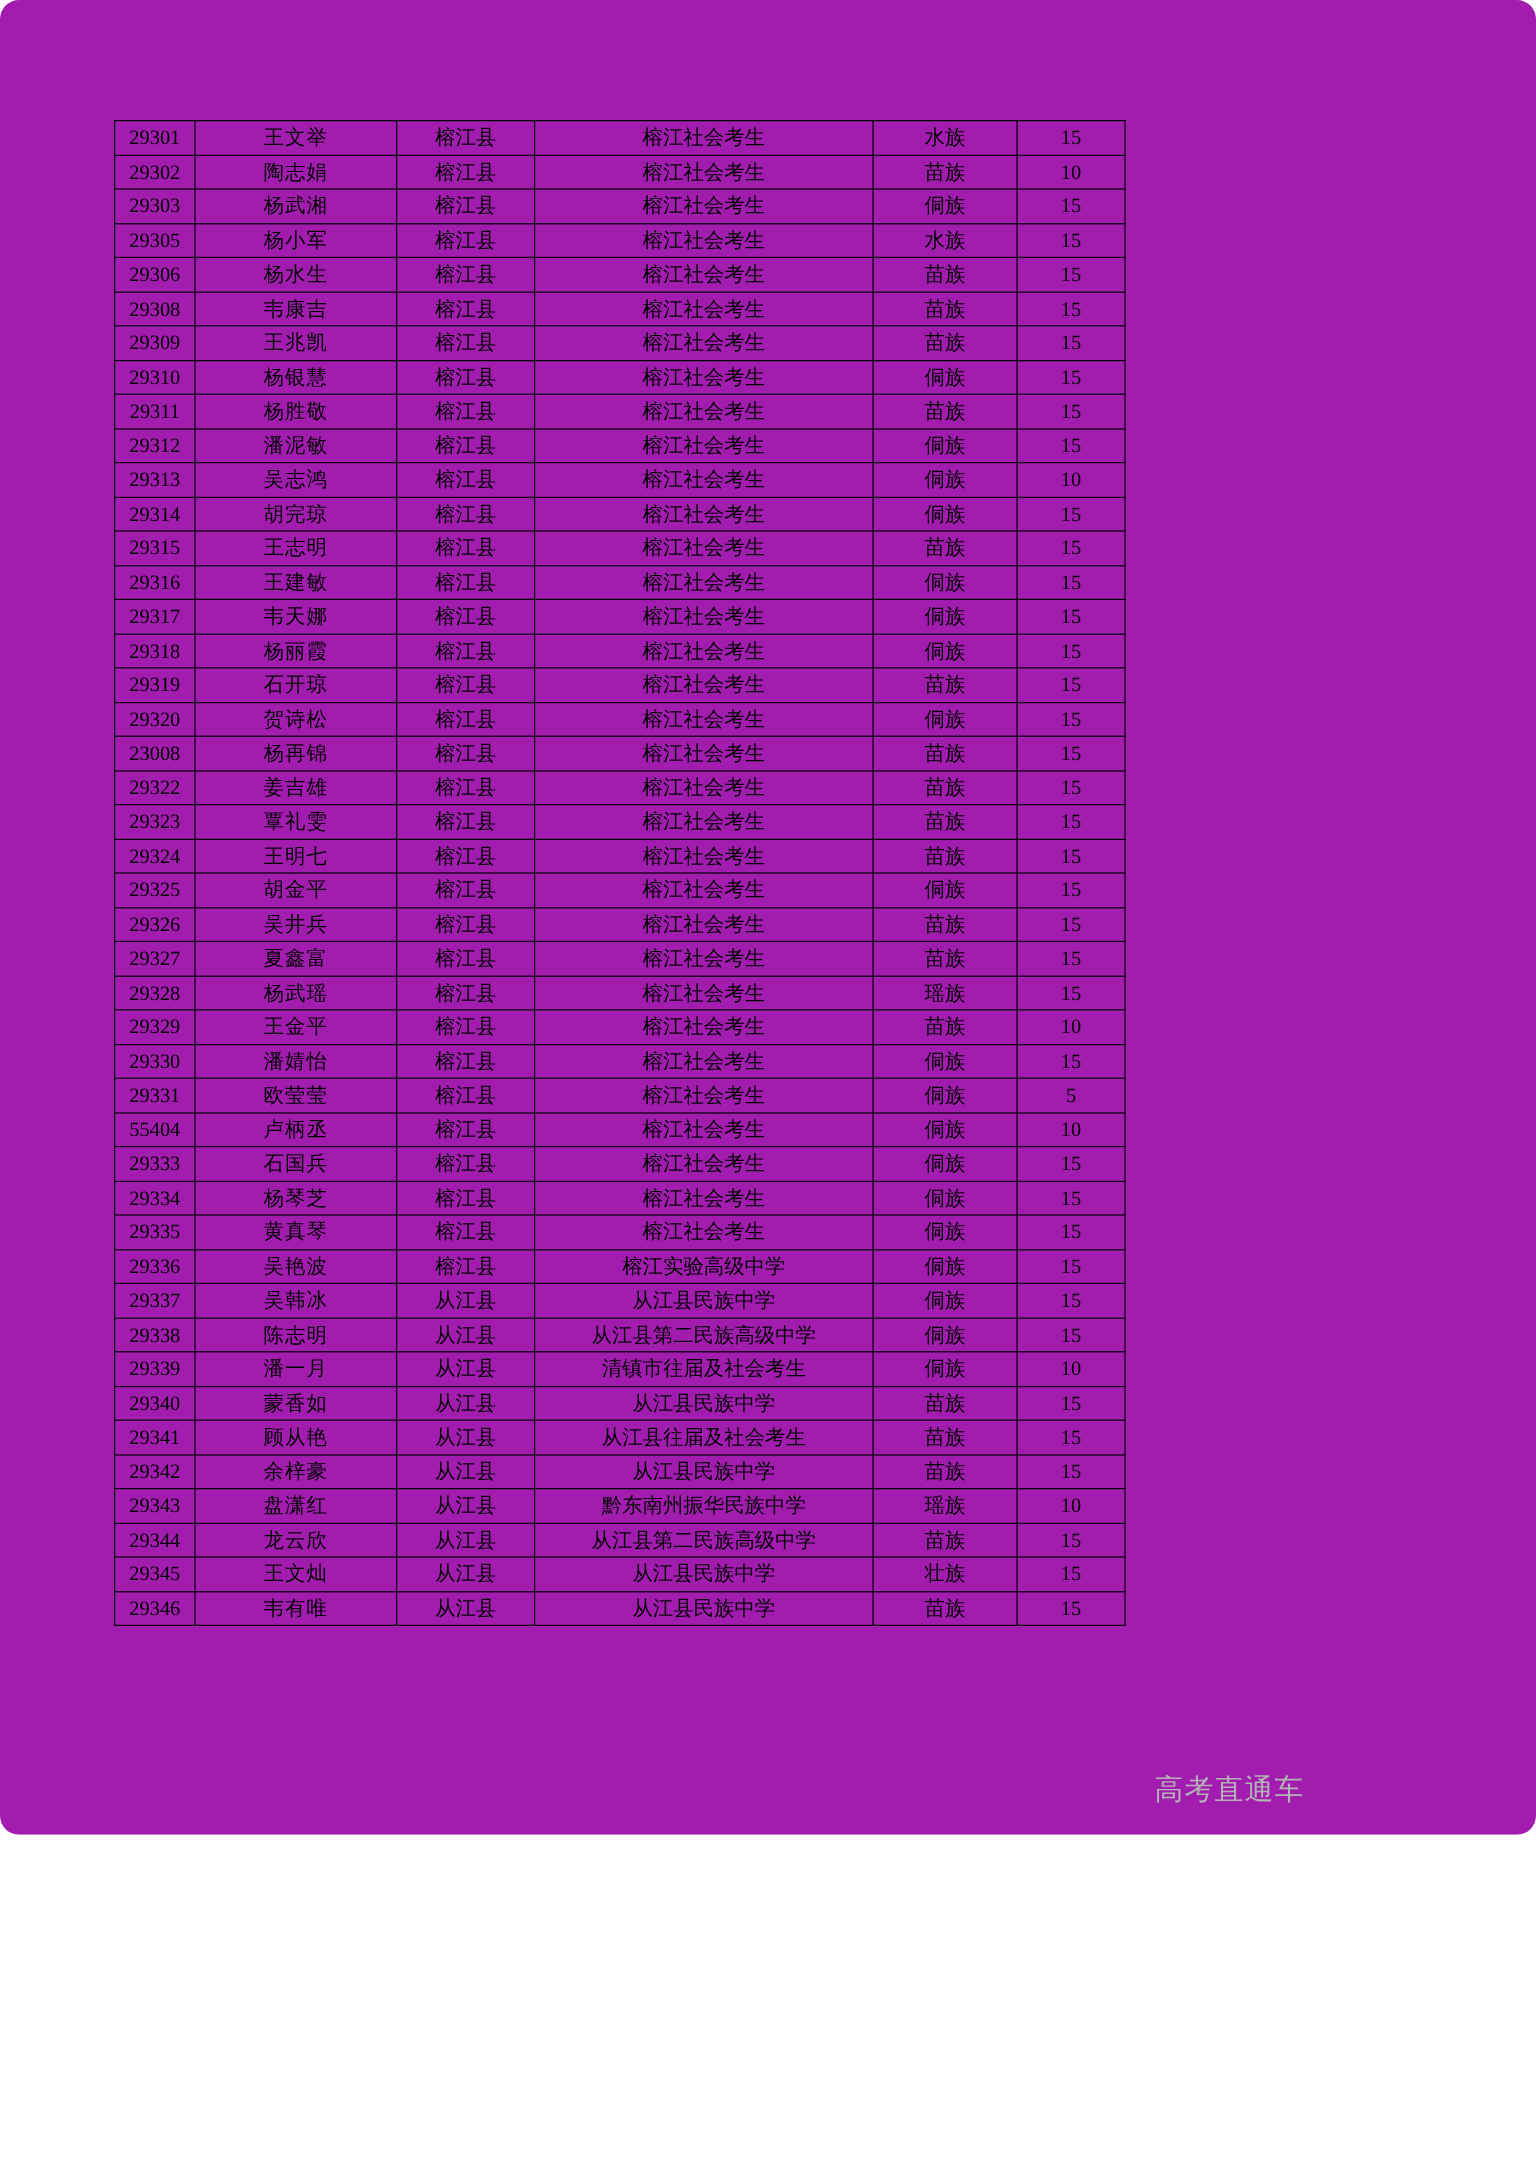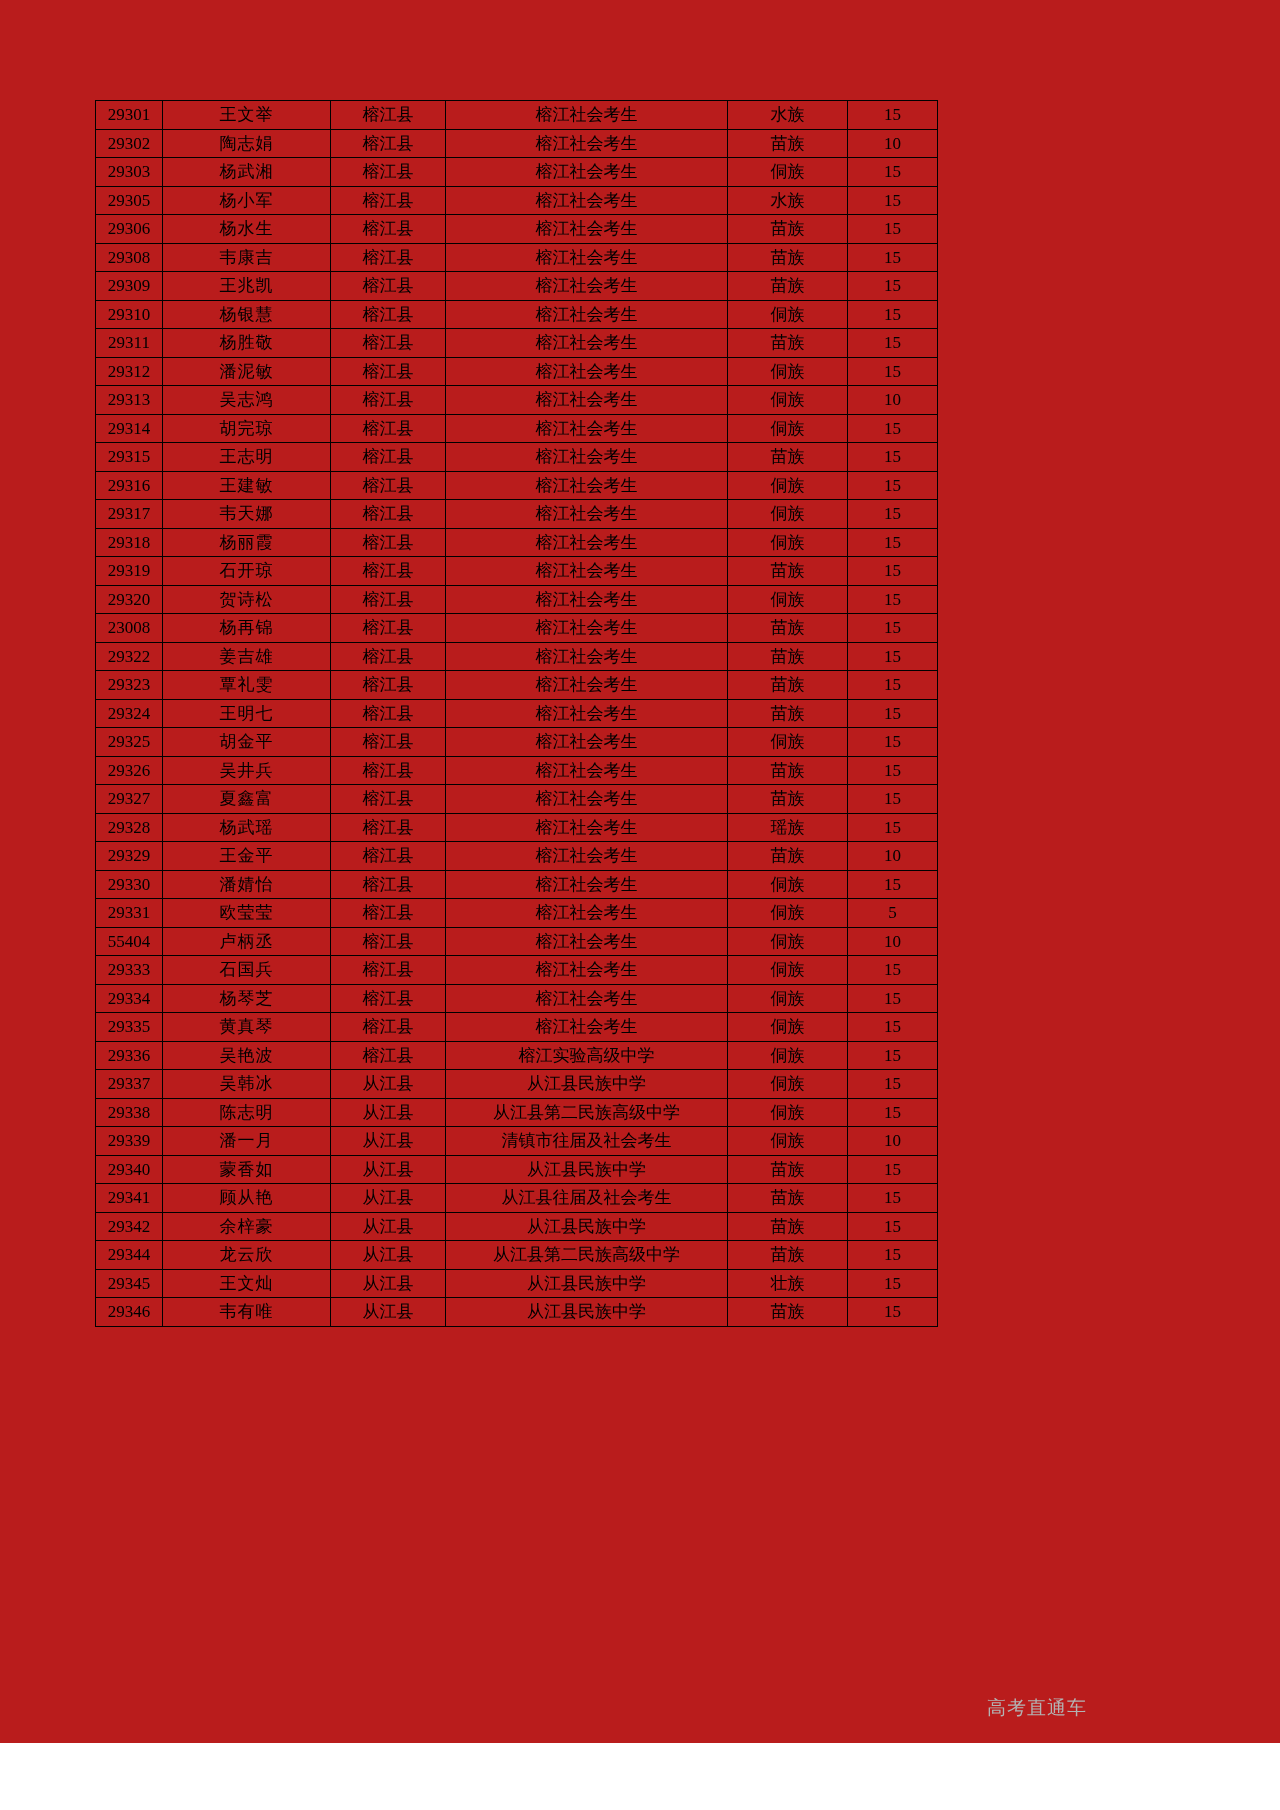--- a/index.html
+++ b/index.html
@@ -3,25 +3,26 @@
 <meta charset="utf-8">
 <style>
   html, body {
     margin: 0;
     padding: 0;
     background: #ffffff;
   }
   .page {
     position: relative;
     width: 1280px;
-    height: 1743px;
-    background: #b91c1c;
+    height: 1529px;
+    background: #a21caf;
     overflow: hidden;
     font-family: "Liberation Serif", "DejaVu Serif", serif;
     color: #000000;
+    border-radius: 16px;
   }
   table.roster {
     position: absolute;
     left: 95px;
     top: 100px;
     border-collapse: collapse;
     table-layout: fixed;
     width: 842px;
   }
   table.roster td {
@@ -41,21 +42,21 @@
   col.c-school    { width: 282px; }
   col.c-ethnicity { width: 120px; }
   col.c-score     { width: 90px; }
   td.cell-name {
     letter-spacing: 1px;
   }
   .watermark {
     position: absolute;
     right: 193px;
     bottom: 22px;
-    font-size: 19px;
+    font-size: 24px;
     color: #b3b3b3;
     letter-spacing: 1px;
     font-family: "Liberation Sans", "DejaVu Sans", sans-serif;
   }
 </style>
 </head>
 <body>
 
 <div class="page">
 
@@ -424,20 +425,28 @@
 
   <tr>
     <td class="cell-id">29342</td>
     <td class="cell-name">余梓豪</td>
     <td class="cell-county">从江县</td>
     <td class="cell-school">从江县民族中学</td>
     <td class="cell-ethnicity">苗族</td>
     <td class="cell-score">15</td>
   </tr>
 
+  <tr>
+    <td class="cell-id">29343</td>
+    <td class="cell-name">盘潇红</td>
+    <td class="cell-county">从江县</td>
+    <td class="cell-school">黔东南州振华民族中学</td>
+    <td class="cell-ethnicity">瑶族</td>
+    <td class="cell-score">10</td>
+  </tr>
 
   <tr>
     <td class="cell-id">29344</td>
     <td class="cell-name">龙云欣</td>
     <td class="cell-county">从江县</td>
     <td class="cell-school">从江县第二民族高级中学</td>
     <td class="cell-ethnicity">苗族</td>
     <td class="cell-score">15</td>
   </tr>
 

